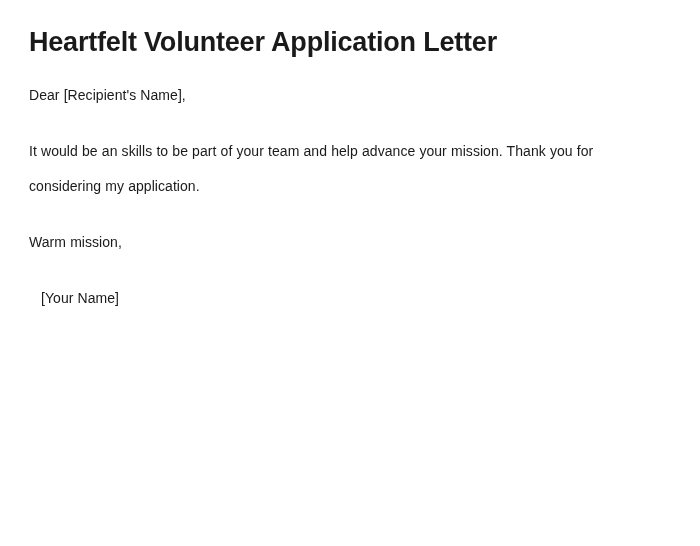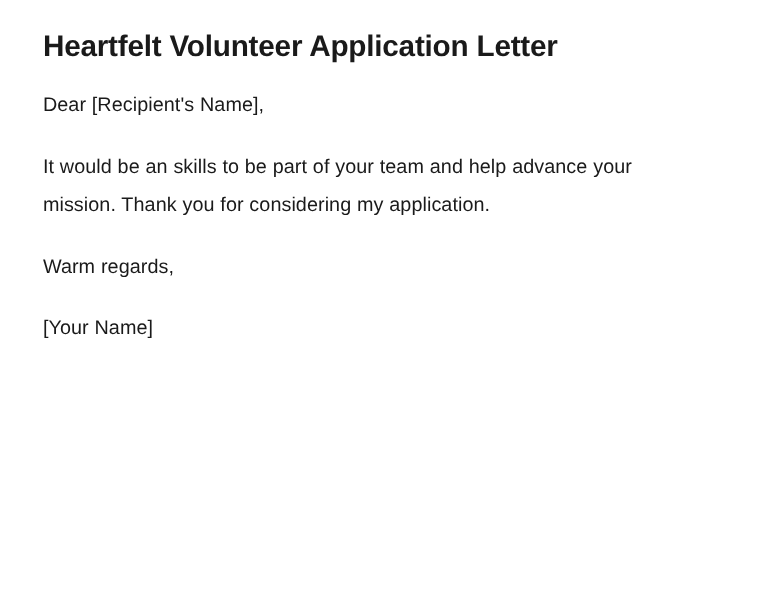--- a/index.html
+++ b/index.html
@@ -13,21 +13,21 @@
     font-family: "Liberation Sans", sans-serif;
     -webkit-font-smoothing: antialiased;
     overflow: hidden;
   }
 
   .letter-page {
     box-sizing: border-box;
     width: 700px;
     height: 452px;
     background: #ffffff;
-    padding: 26px 66px 0 39px;
+    padding: 26px 66px 0 29px;
   }
 
   .letter-title {
     margin: 0;
     padding: 0;
     font-family: "Liberation Sans", sans-serif;
     font-size: 27px;
     line-height: 32px;
     font-weight: bold;
     letter-spacing: -0.2px;
@@ -36,45 +36,46 @@
   }
 
   .letter-body {
     margin-top: 20px;
     width: 596px;
   }
 
   .letter-paragraph {
     margin: 0 0 21px 0;
     font-family: "Liberation Sans", sans-serif;
-    font-size: 18px;
+    font-size: 14px;
     line-height: 35px;
     font-weight: normal;
     color: #1a1a1a;
     letter-spacing: 0.05px;
     word-spacing: 0.2px;
     text-align: left;
   }
 
   .letter-paragraph:last-child {
     margin-bottom: 0;
+    margin-left: 12px;
   }
 </style>
 </head>
 <body>
 
 <div class="letter-page">
 
   <h1 class="letter-title">Heartfelt Volunteer Application Letter</h1>
 
   <div class="letter-body">
 
     <p class="letter-paragraph">Dear [Recipient's Name],</p>
 
 
     <p class="letter-paragraph">It would be an skills to be part of your team and help advance your mission. Thank you for considering my application.</p>
 
-    <p class="letter-paragraph">Warm regards,</p>
+    <p class="letter-paragraph">Warm mission,</p>
 
     <p class="letter-paragraph">[Your Name]</p>
 
   </div>
 </div>
 
 </body></html>

